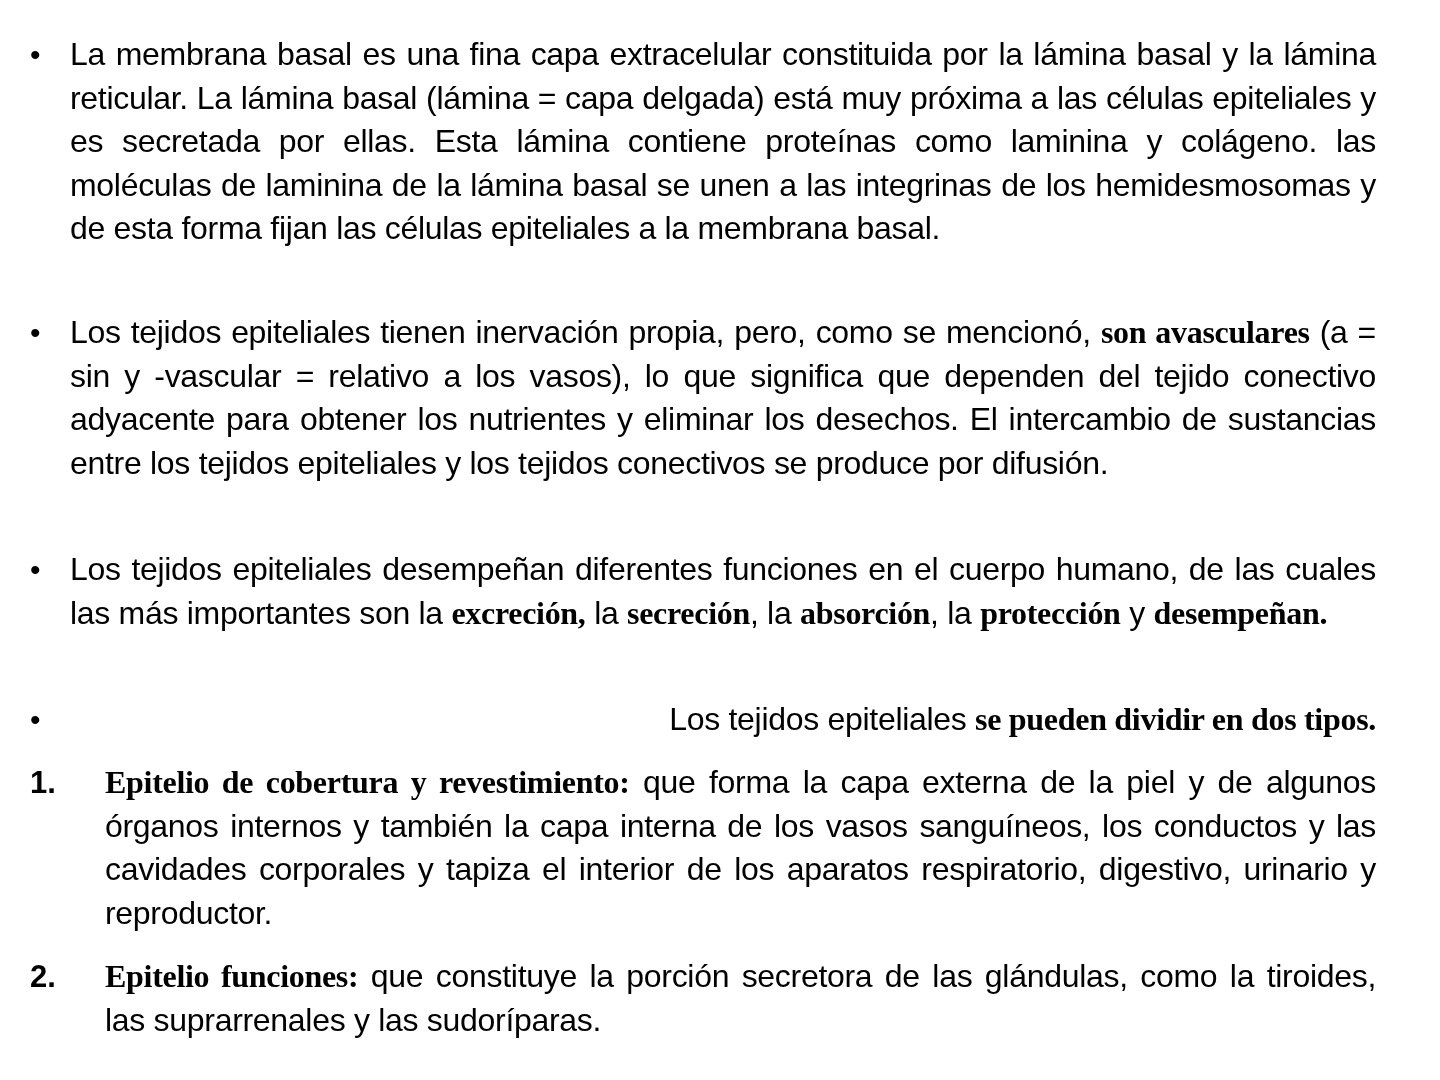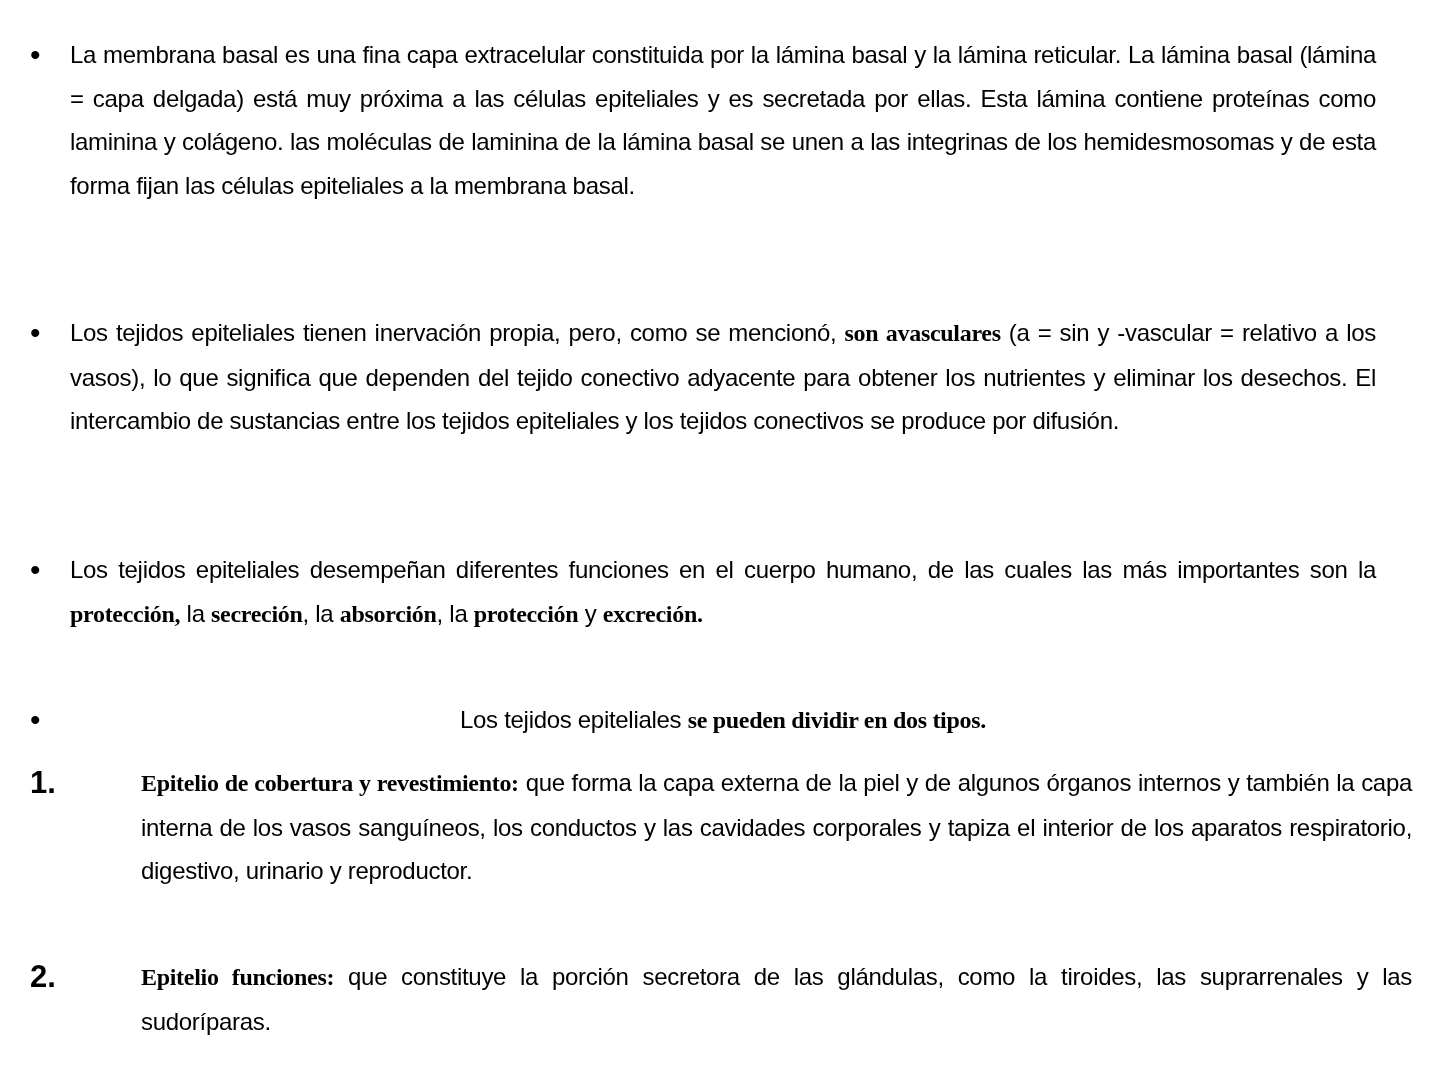--- a/index.html
+++ b/index.html
@@ -13,51 +13,51 @@
     position: absolute; left: 0; width: 1440px;
   }
   .marker {
     position: absolute; top: 0;
     font-size: 31px; line-height: 43.5px;
   }
   .bullet-marker { left: 30px; font-size: 30px; }
   .num-marker { left: 30px; font-weight: bold; }
   .text {
     position: absolute; top: 0;
-    font-size: 24px; line-height: 43.5px;
+    font-size: 32px; line-height: 43.5px;
     text-align: justify; letter-spacing: -0.3px;
     word-spacing: 0px;
   }
   .bullet-text { left: 70px; width: 1306px; }
-  .num-text { left: 105px; width: 1271px; margin-left: 36px; }
+  .num-text { left: 105px; width: 1271px; }
   b { font-weight: bold; font-family: Liberation Serif, serif; }
 </style>
 </head>
 <body>
 
 <div class="slide">
 
   <div class="item" style="top:33px;">
     <span class="marker bullet-marker">•</span>
     <div class="text bullet-text"><span>La membrana basal es una fina capa extracelular constituida por la lámina basal y la lámina reticular. La lámina basal (lámina = capa delgada) está muy próxima a las células epiteliales y es secretada por ellas. Esta lámina contiene proteínas como laminina y colágeno. las moléculas de laminina de la lámina basal se unen a las integrinas de los hemidesmosomas y de esta forma fijan las células epiteliales a la membrana basal.</span></div>
   </div>
 
   <div class="item" style="top:311px;">
     <span class="marker bullet-marker">•</span>
     <div class="text bullet-text"><span>Los tejidos epiteliales tienen inervación propia, pero, como se mencionó, </span><b>son avasculares</b><span> (a = sin y -vascular = relativo a los vasos), lo que significa que dependen del tejido conectivo adyacente para obtener los nutrientes y eliminar los desechos. El intercambio de sustancias entre los tejidos epiteliales y los tejidos conectivos se produce por difusión.</span></div>
   </div>
 
   <div class="item" style="top:548px;">
     <span class="marker bullet-marker">•</span>
-    <div class="text bullet-text"><span>Los tejidos epiteliales desempeñan diferentes funciones en el cuerpo humano, de las cuales las más importantes son la </span><b>protección,</b><span> la </span><b>secreción</b><span>, la </span><b>absorción</b><span>, la </span><b>protección</b><span> y </span><b>excreción.</b></div>
+    <div class="text bullet-text"><span>Los tejidos epiteliales desempeñan diferentes funciones en el cuerpo humano, de las cuales las más importantes son la </span><b>excreción,</b><span> la </span><b>secreción</b><span>, la </span><b>absorción</b><span>, la </span><b>protección</b><span> y </span><b>desempeñan.</b></div>
   </div>
 
   <div class="item" style="top:698px;">
     <span class="marker bullet-marker">•</span>
-    <div class="text bullet-text" style="text-align:center;"><span>Los tejidos epiteliales </span><b>se pueden dividir en dos tipos.</b></div>
+    <div class="text bullet-text" style="text-align:right;"><span>Los tejidos epiteliales </span><b>se pueden dividir en dos tipos.</b></div>
   </div>
 
   <div class="item" style="top:761px;">
     <span class="marker num-marker">1.</span>
     <div class="text num-text"><b>Epitelio de cobertura y revestimiento:</b><span> que forma la capa externa de la piel y de algunos órganos internos y también la capa interna de los vasos sanguíneos, los conductos y las cavidades corporales y tapiza el interior de los aparatos respiratorio, digestivo, urinario y reproductor.</span></div>
   </div>
 
   <div class="item" style="top:955px;">
     <span class="marker num-marker">2.</span>
     <div class="text num-text"><b>Epitelio funciones:</b><span> que constituye la porción secretora de las glándulas, como la tiroides, las suprarrenales y las sudoríparas.</span></div>

